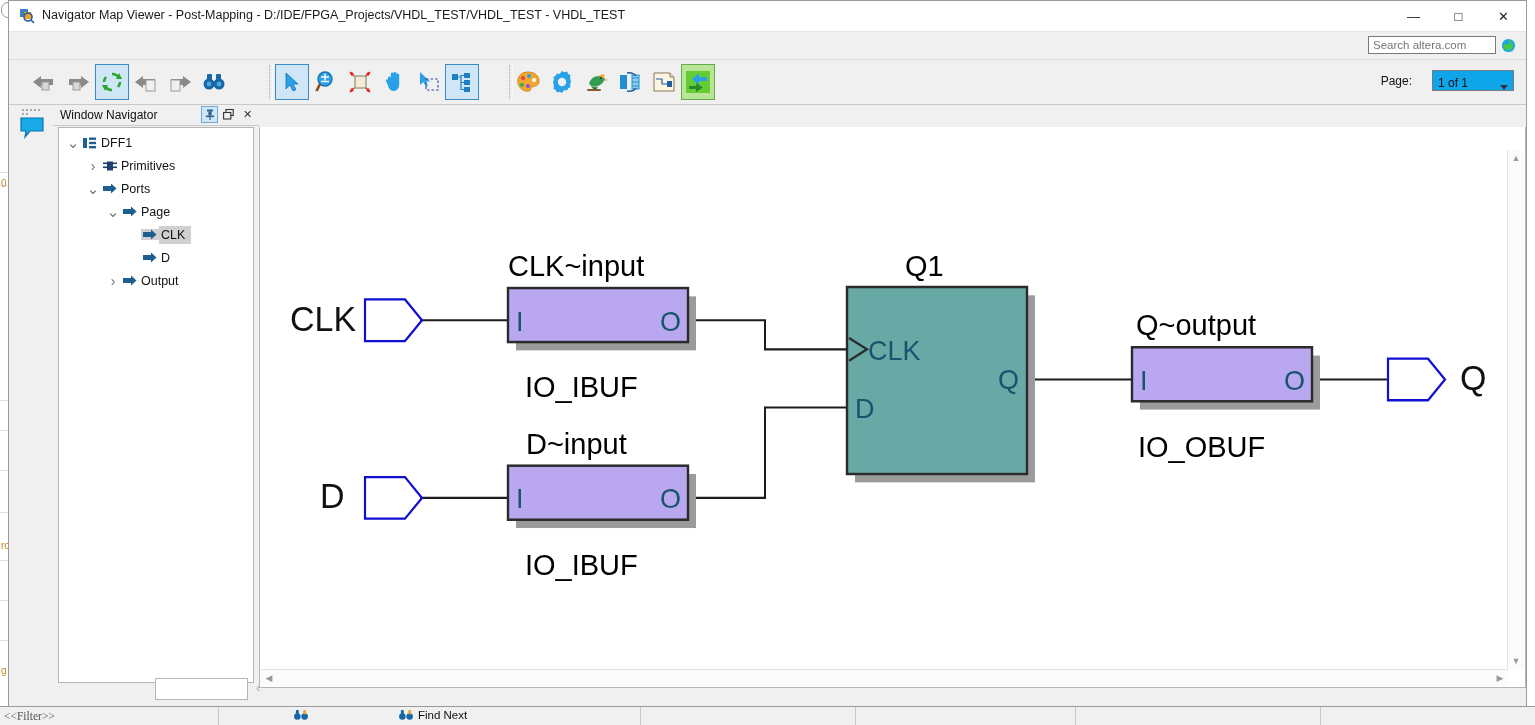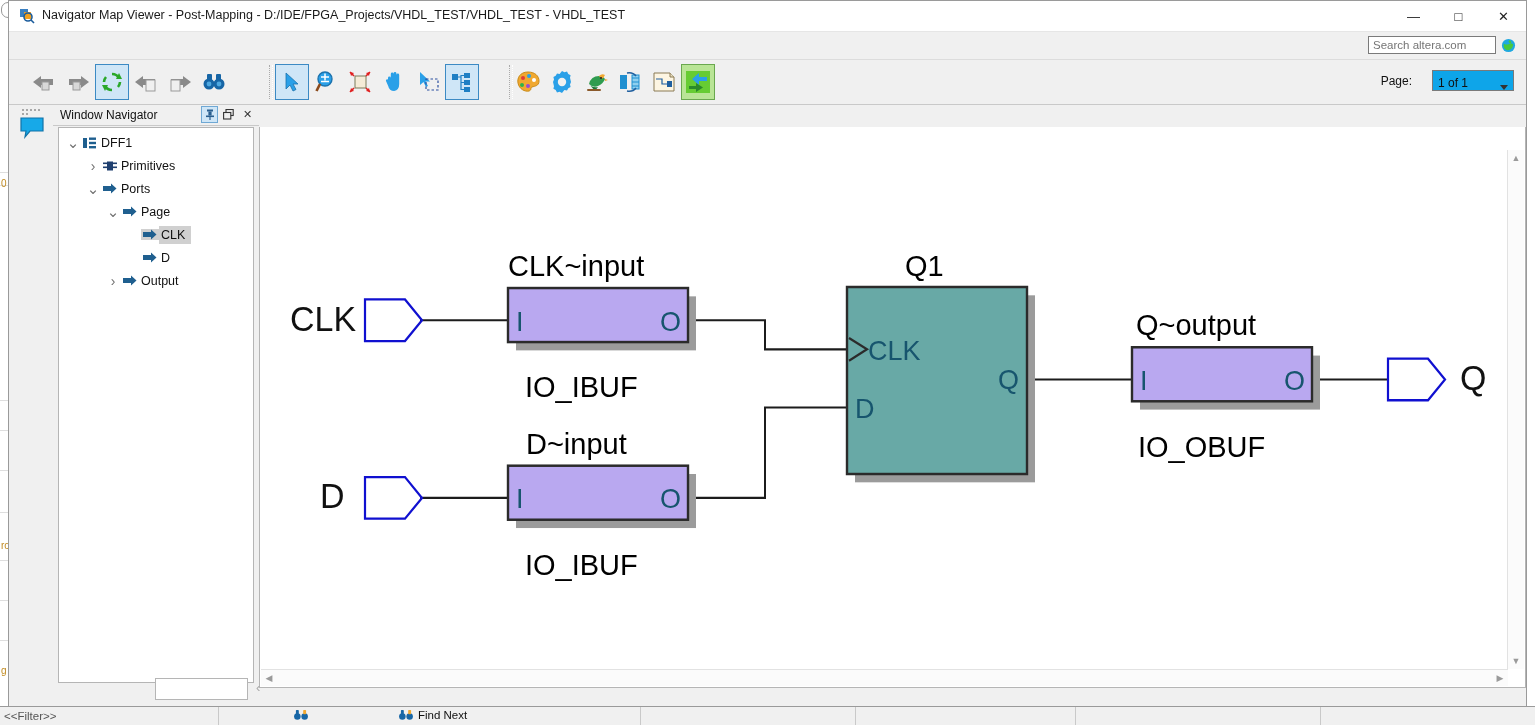--- a/index.html
+++ b/index.html
@@ -183,21 +183,21 @@
   }
   .status-divider { position: absolute; top: 3px; width: 1px; height: 16px; background: #c4c4c4; }
   .grip { position: absolute; right: 3px; bottom: 3px; width: 10px; height: 10px; }
   .grip i { float: left; width: 2px; height: 2px; margin: 1px; background: #a9a9a9; }
 
   
   .bottomwin {
     position: absolute; left: 0; bottom: 0; width: 1535px; height: 18px;
     background: #f0f0f0; border-top: 1px solid #9a9a9a; overflow: hidden;
   }
-  .bw-filter { position: absolute; left: 4px; top: 3px; font-size: 11.5px; color: #555; }
+  .bw-filter { position: absolute; left: 4px; top: 3px; font-size: 11.5px; color: #555; font-family: Liberation Serif, serif; }
   .bw-sep { position: absolute; top: 0; width: 1px; height: 18px; background: #c9c9c9; }
   .bw-btn { position: absolute; top: 2px; display: flex; align-items: center; gap: 4px; font-size: 11.5px; color: #111; }
 
   .white-inset {
     position: absolute; background: #fff; border: 1px solid #b5b5b5; box-sizing: border-box;
   }
 </style>
 </head>
 <body>
 

